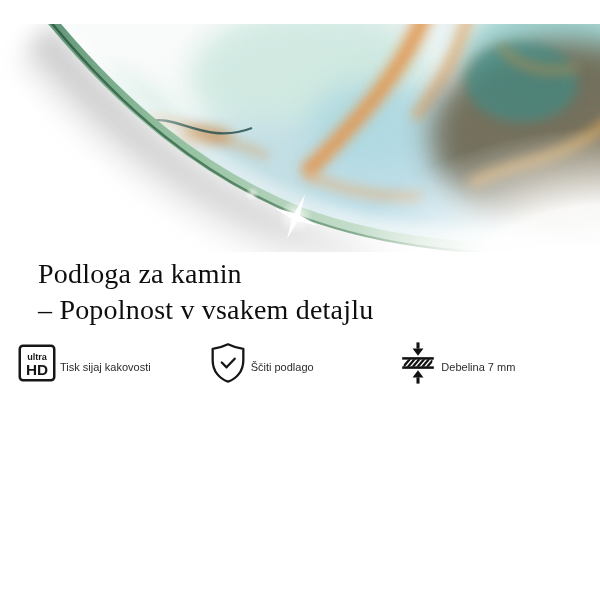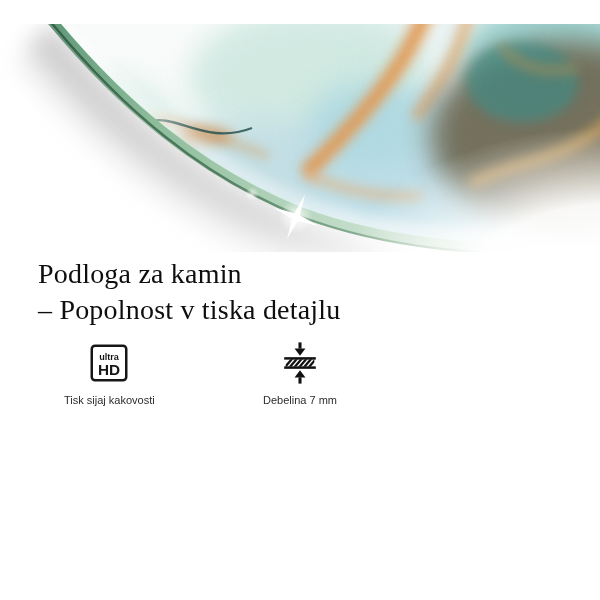--- a/index.html
+++ b/index.html
@@ -10,21 +10,21 @@
   .hero { width:600px; height:228px; }
   .hero svg { display:block; }
   .content { padding:0 26px 0 38px; }
   .title { margin:4px 0 0; font-family:"Liberation Serif", serif; font-weight:400;
     font-size:28px; line-height:36px; color:#0e0e0e; letter-spacing:.2px; }
   .title .hline { display:block; }
   .desc { margin:10px 0 0; font-size:13px; line-height:27.5px; color:#3a3a3a;
     letter-spacing:-0.1px; }
   .features { display:grid; grid-template-columns:repeat(3,1fr);
     margin:12px 14px 0; row-gap:16px; }
-  .feature { display:flex; flex-direction:column; align-items:center; }
+  .feature { display:flex; flex-direction:row; align-items:center; }
   .feature .ic { width:46px; height:46px; }
   .feature .ic svg { width:46px; height:46px; display:block; }
   .flabel { margin-top:8px; font-size:11px; color:#2c2c2c; white-space:nowrap; }
 </style>
 </head>
 <body>
 
 <div class="page">
 
   <div class="hero">
@@ -127,38 +127,47 @@
         <circle cx="252" cy="170" r="7" fill="url(#glow)" opacity="0.7"></circle>
       </g>
 
       <rect x="280" y="40" width="320" height="188" fill="url(#fadeBR)"></rect>
     </svg>
   </div>
 
   <div class="content">
     <h1 class="title">
       <span class="hline">Podloga za kamin</span>
-      <span class="hline">– Popolnost v tiska detajlu</span>
+      <span class="hline">– Popolnost v vsakem detajlu</span>
     </h1>
   </div>
 
   <div class="features">
 
 
     <div class="feature">
       <div class="ic">
         <svg viewBox="0 0 48 48">
           <rect x="6" y="6" width="36" height="36" rx="3.5" fill="none" stroke="#161616" stroke-width="2.6"></rect>
           <text x="24" y="20.5" text-anchor="middle" font-family="Liberation Sans, sans-serif" font-size="9.5" font-weight="700" fill="#161616">ultra</text>
           <text x="24" y="36" text-anchor="middle" font-family="Liberation Sans, sans-serif" font-size="16" font-weight="800" fill="#161616">HD</text>
         </svg>
       </div>
       <div class="flabel">Tisk sijaj kakovosti</div>
     </div>
 
+    <div class="feature">
+      <div class="ic">
+        <svg viewBox="0 0 48 48" fill="none" stroke="#161616" stroke-width="2.4" stroke-linecap="round" stroke-linejoin="round">
+          <path d="M 24 4.5 C 29 7 35 8.6 40 9.2 L 40 21 C 40 33 32.5 40.5 24 43.5 C 15.5 40.5 8 33 8 21 L 8 9.2 C 13 8.6 19 7 24 4.5 Z"></path>
+          <path d="M 17.5 23.5 L 22.5 28.5 L 31 19.5"></path>
+        </svg>
+      </div>
+      <div class="flabel">Ščiti podlago</div>
+    </div>
 
 
 
     <div class="feature">
       <div class="ic">
         <svg viewBox="0 0 48 48">
           <defs>
               <clipPath id="barclip">
                 <rect x="9" y="20" width="30" height="8"></rect>
               </clipPath>

